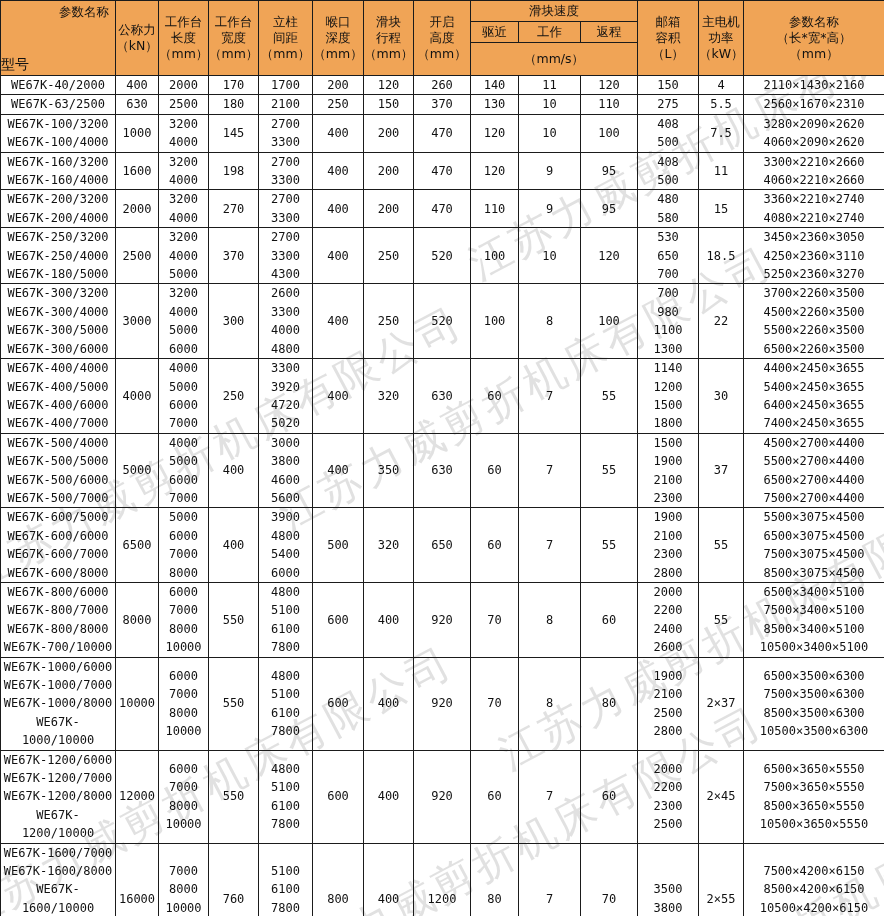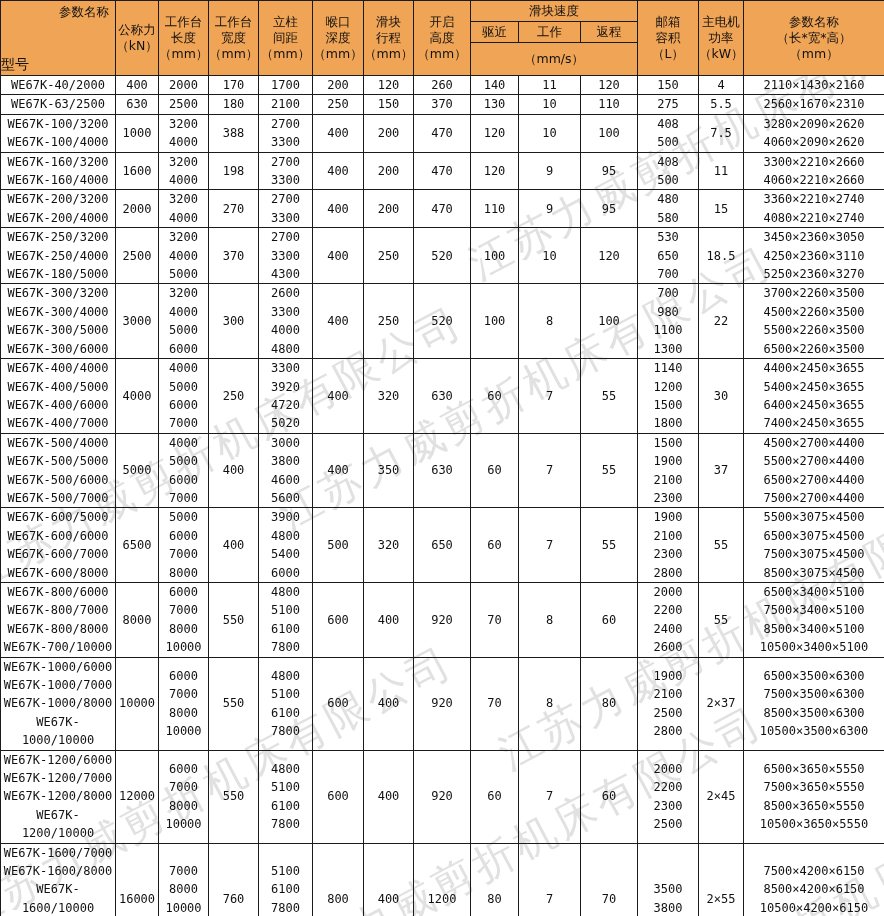--- a/index.html
+++ b/index.html
@@ -194,21 +194,21 @@
           <td>275</td>
           <td>5.5</td>
           <td>2560×1670×2310</td>
         </tr>
         <tr>
           <td class="model-cell">WE67K-100/3200
 WE67K-100/4000</td>
           <td>1000</td>
           <td>3200
 4000</td>
-          <td>388</td>
+          <td>145</td>
           <td>2700
 3300</td>
           <td>400</td>
           <td>200</td>
           <td>470</td>
           <td>120</td>
           <td>10</td>
           <td>100</td>
           <td>408
 500</td>

